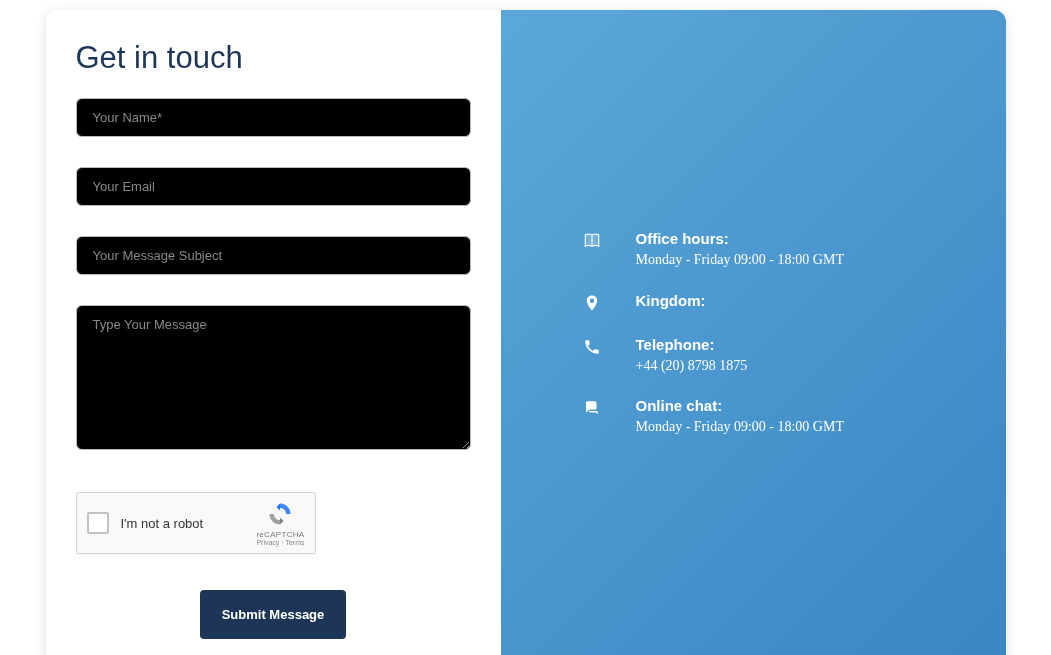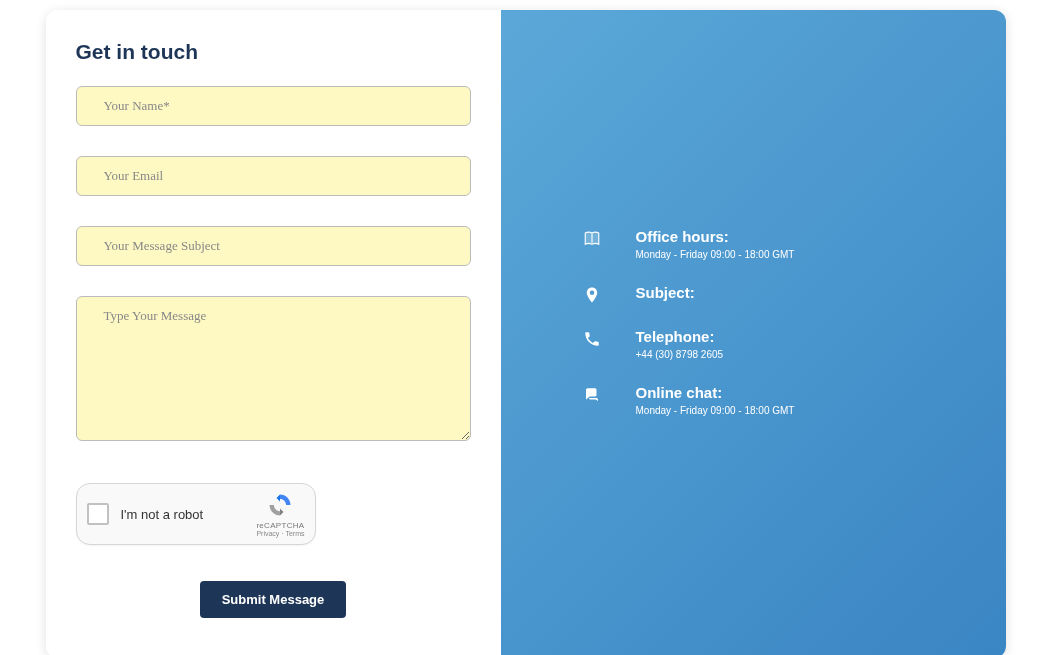--- a/index.html
+++ b/index.html
@@ -25,47 +25,47 @@
       flex: 1;
       background: linear-gradient(135deg, #5ba8d8 0%, #4a96ce 50%, #3a85c3 100%);
       padding: 30px 30px 30px 80px;
       color: #fff;
       display: flex;
       flex-direction: column;
       justify-content: center;
     }
     h1 {
       color: #1d3557;
-      font-size: 21px;
-      font-weight: 700;
+      font-size: 31px;
+      font-weight: 400;
       margin-bottom: 22px;
     }
     .field {
       width: 100%;
-      padding: 11px 27px;
+      padding: 11px 16px;
       font-size: 13px;
       color: #888;
-      background: #fef9c3;
+      background: #000000;
       border: 1px solid #bbb;
       border-radius: 6px;
       margin-bottom: 30px;
       outline: none;
-      font-family: Liberation Serif, serif;
+      font-family: Liberation Sans, sans-serif;
     }
     .field::placeholder { color: #888; }
     textarea.field {
       height: 145px;
       resize: both;
       margin-bottom: 38px;
     }
     .recaptcha {
       width: 240px;
       height: 62px;
       border: 1px solid #d6d6d6;
-      border-radius: 14px;
+      border-radius: 2px;
       background: #f9f9f9;
       display: flex;
       align-items: center;
       padding: 0 10px;
       margin-bottom: 36px;
       box-shadow: 0 1px 2px rgba(0,0,0,0.05);
     }
     .recaptcha-box {
       width: 22px;
       height: 22px;
@@ -90,21 +90,21 @@
       margin: 0 auto 2px auto;
       position: relative;
     }
     .recaptcha-brand { font-size: 8px; color: #777; letter-spacing: 0.3px; }
     .recaptcha-terms { font-size: 7px; color: #888; }
     .submit-row { text-align: center; }
     .submit-btn {
       background: #1d3557;
       color: #fff;
       border: none;
-      padding: 11px 22px;
+      padding: 17px 22px;
       font-size: 13px;
       font-weight: 600;
       border-radius: 4px;
       cursor: pointer;
     }
     .info-item {
       display: flex;
       gap: 33px;
       margin-bottom: 22px;
     }
@@ -117,24 +117,25 @@
       justify-content: center;
       padding-top: 2px;
     }
     .info-icon svg { width: 18px; height: 18px; fill: #fff; }
     .info-label {
       font-size: 15px;
       font-weight: 700;
       margin-bottom: 3px;
     }
     .info-value {
-      font-size: 10px;
+      font-size: 14px;
       font-weight: 400;
       line-height: 1.4;
       white-space: pre-line;
+      font-family: Liberation Serif, serif;
     }
   </style>
 </head>
 <body>
 
 <div class="card">
 
   <div class="left">
     <h1>Get in touch</h1>
 
@@ -182,33 +183,33 @@
       </div>
     </div>
 
     <div class="info-item">
       <div class="info-icon">
         <svg viewBox="0 0 24 24">
             <path d="M12 2C8 2 5 5 5 9c0 5 7 13 7 13s7-8 7-13c0-4-3-7-7-7zm0 10a3 3 0 110-6 3 3 0 010 6z"></path>
           </svg>
       </div>
       <div>
-        <div class="info-label">Subject:</div>
+        <div class="info-label">Kingdom:</div>
       </div>
     </div>
 
     <div class="info-item">
       <div class="info-icon">
         <svg viewBox="0 0 24 24">
             <path d="M6.6 10.8c1.4 2.8 3.8 5.2 6.6 6.6l2.2-2.2c.3-.3.7-.4 1-.2 1.2.4 2.4.6 3.6.6.6 0 1 .4 1 1V20c0 .6-.4 1-1 1C10.6 21 3 13.4 3 4c0-.6.4-1 1-1h3.4c.6 0 1 .4 1 1 0 1.2.2 2.4.6 3.6.1.3 0 .7-.2 1l-2.2 2.2z"></path>
           </svg>
       </div>
       <div>
         <div class="info-label">Telephone:</div>
-        <div class="info-value">+44 (30) 8798 2605</div>
+        <div class="info-value">+44 (20) 8798 1875</div>
       </div>
     </div>
 
 
     <div class="info-item">
       <div class="info-icon">
         <svg viewBox="0 0 24 24">
             <path d="M4 3h12a2 2 0 012 2v7a2 2 0 01-2 2H9l-5 4V5a2 2 0 012-2zm6 13h8a2 2 0 012 2v2l-3-2h-7a2 2 0 01-2-2z"></path>
           </svg>
       </div>

